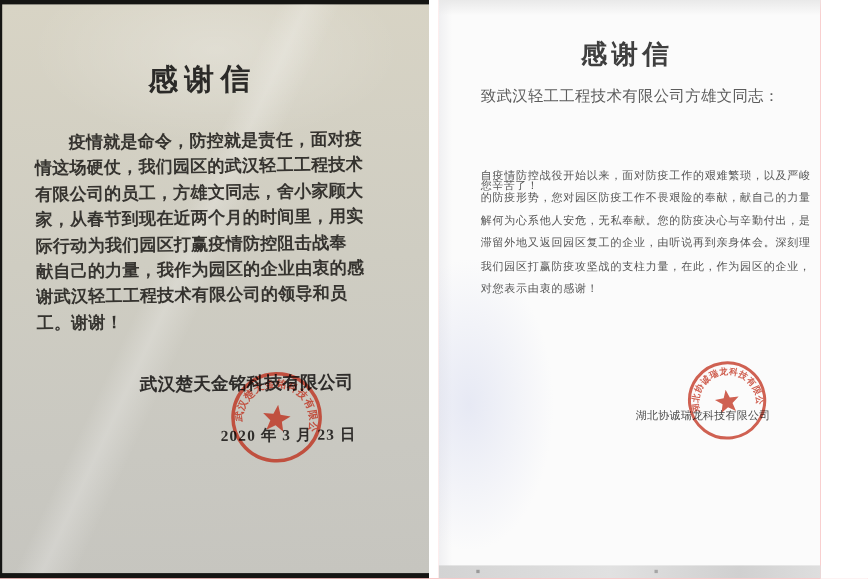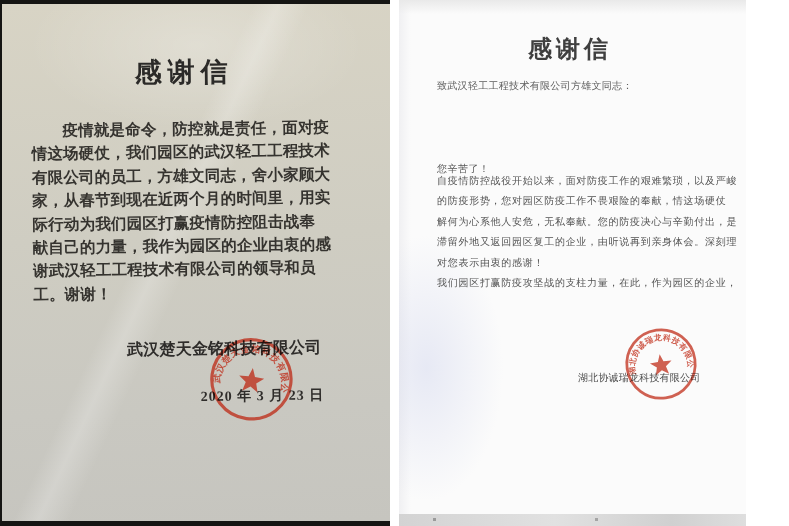--- a/index.html
+++ b/index.html
@@ -114,21 +114,21 @@
     left: 129px; top: 33px;
     font-size: 24px;
     font-weight: 700;
     letter-spacing: 4px;
     color: #3f3f3f;
     white-space: nowrap;
   }
   .r-salutation {
     position: absolute;
     left: 38px; top: 79px;
-    font-size: 10px;
+    font-size: 14px;
     letter-spacing: 0.3px;
     color: #5c5c5c;
     white-space: nowrap;
   }
   .r-greeting {
     position: absolute;
     left: 38px; top: 142px;
     font-size: 10px;
     letter-spacing: 0.5px;
     color: #575757;
@@ -136,21 +136,20 @@
     margin-top: 20px;
   }
   .r-body {
     position: absolute;
     left: 38px; top: 151px;
     width: 316px;
     font-size: 10px;
     line-height: 20.4px;
     letter-spacing: 0.72px;
     color: #545454;
-    margin-top: 20px;
   }
   .r-body .line { white-space: nowrap; }
   .r-signature {
     position: absolute;
     left: 179px; top: 371px;
     font-size: 10px;
     letter-spacing: 0.2px;
     color: #4c4c4c;
     white-space: nowrap;
   }
@@ -217,25 +216,25 @@
 
   <div class="photo-gap"></div>
 
   <div class="right-photo">
     <div class="r-title">感谢信</div>
     <div class="r-salutation">致武汉轻工工程技术有限公司方雄文同志：</div>
     <div class="r-greeting">您辛苦了！</div>
 
     <div class="r-body">
       <div class="line">自疫情防控战役开始以来，面对防疫工作的艰难繁琐，以及严峻</div>
-      <div class="line">的防疫形势，您对园区防疫工作不畏艰险的奉献，情这场硬仗</div>
+      <div class="line">的防疫形势，您对园区防疫工作不畏艰险的奉献，献自己的力量</div>
       <div class="line">解何为心系他人安危，无私奉献。您的防疫决心与辛勤付出，是</div>
       <div class="line">滞留外地又返回园区复工的企业，由听说再到亲身体会。深刻理</div>
+      <div class="line">我们园区打赢防疫攻坚战的支柱力量，在此，作为园区的企业，</div>
       <div class="line">对您表示由衷的感谢！</div>
-      <div class="line">我们园区打赢防疫攻坚战的支柱力量，在此，作为园区的企业，</div>
     </div>
 
     <div class="r-signature">湖北协诚瑞龙科技有限公司</div>
 
     <svg class="seal seal-right" viewBox="0 0 100 100" aria-hidden="true">
       <defs>
         <path id="sealArcRight" d="M 16,62 A 35,35 0 1 1 84,62" fill="none"></path>
       </defs>
       <circle cx="50" cy="50" r="45" fill="none" stroke="currentColor" stroke-width="3.6"></circle>
       <polygon fill="currentColor" points="50,37 53.7,46.9 64.3,47.4 56.0,53.9 58.8,64.1 50,58.3 41.2,64.1 44.0,53.9 35.7,47.4 46.3,46.9"></polygon>

